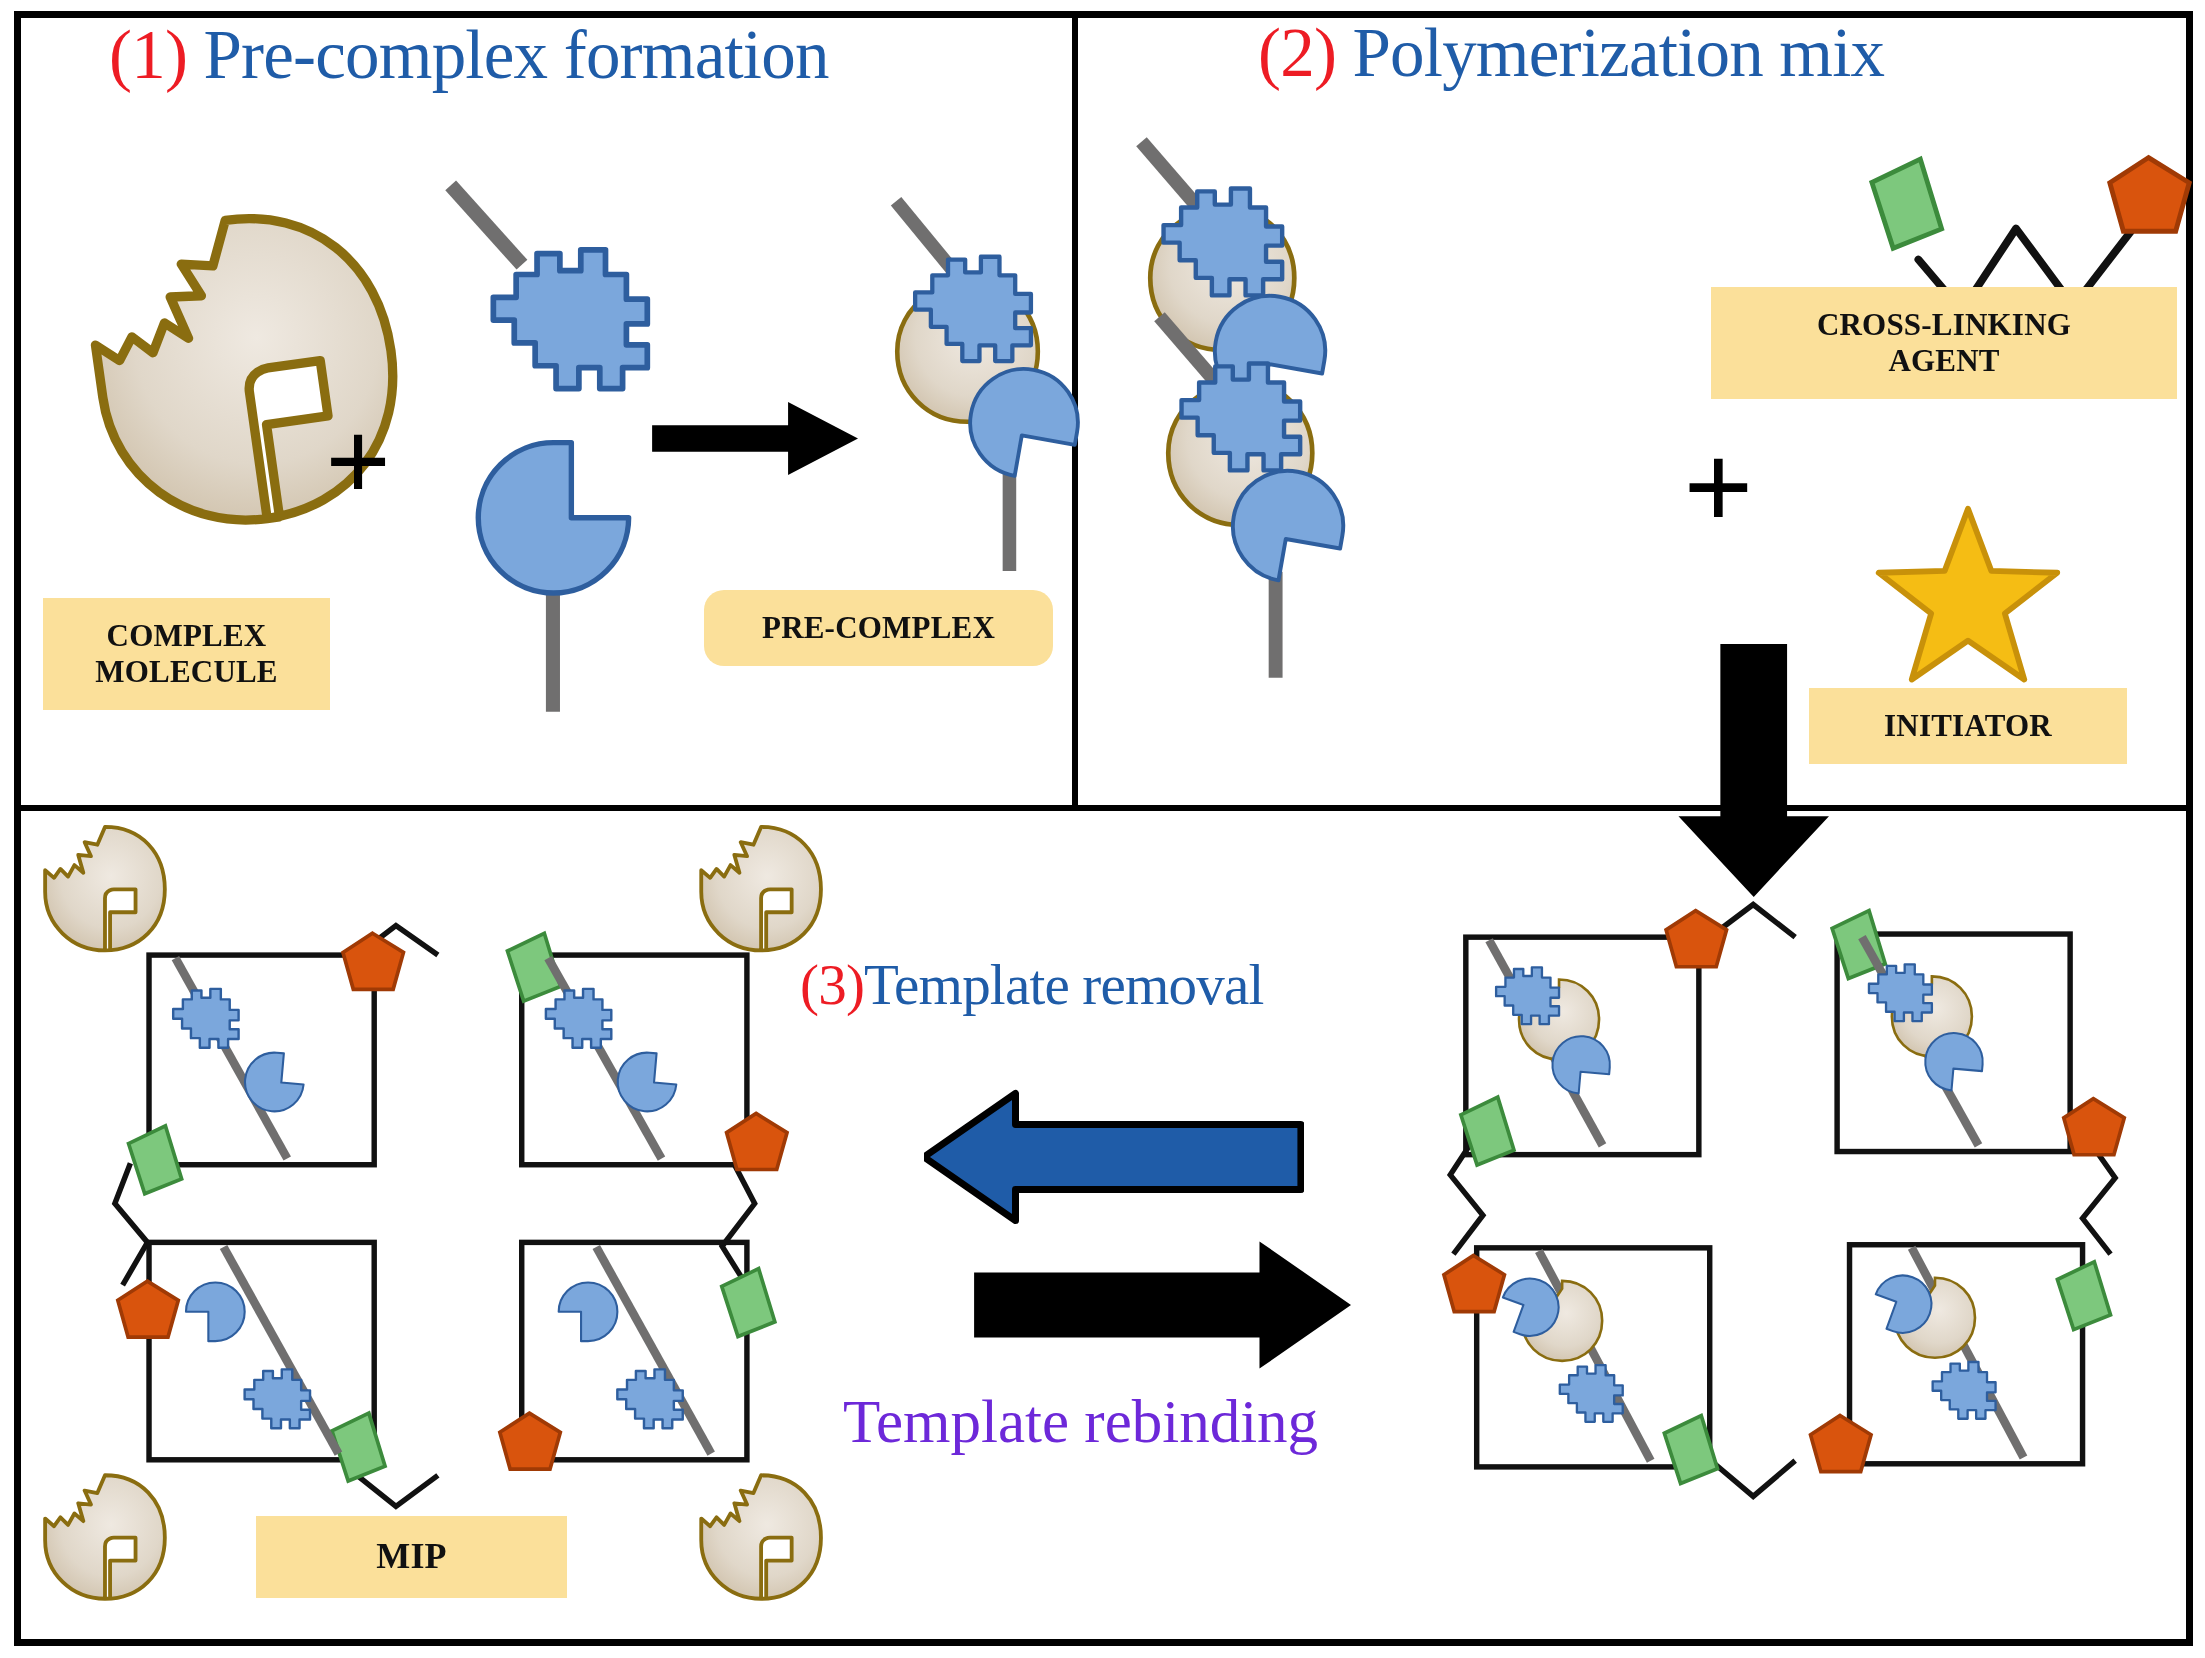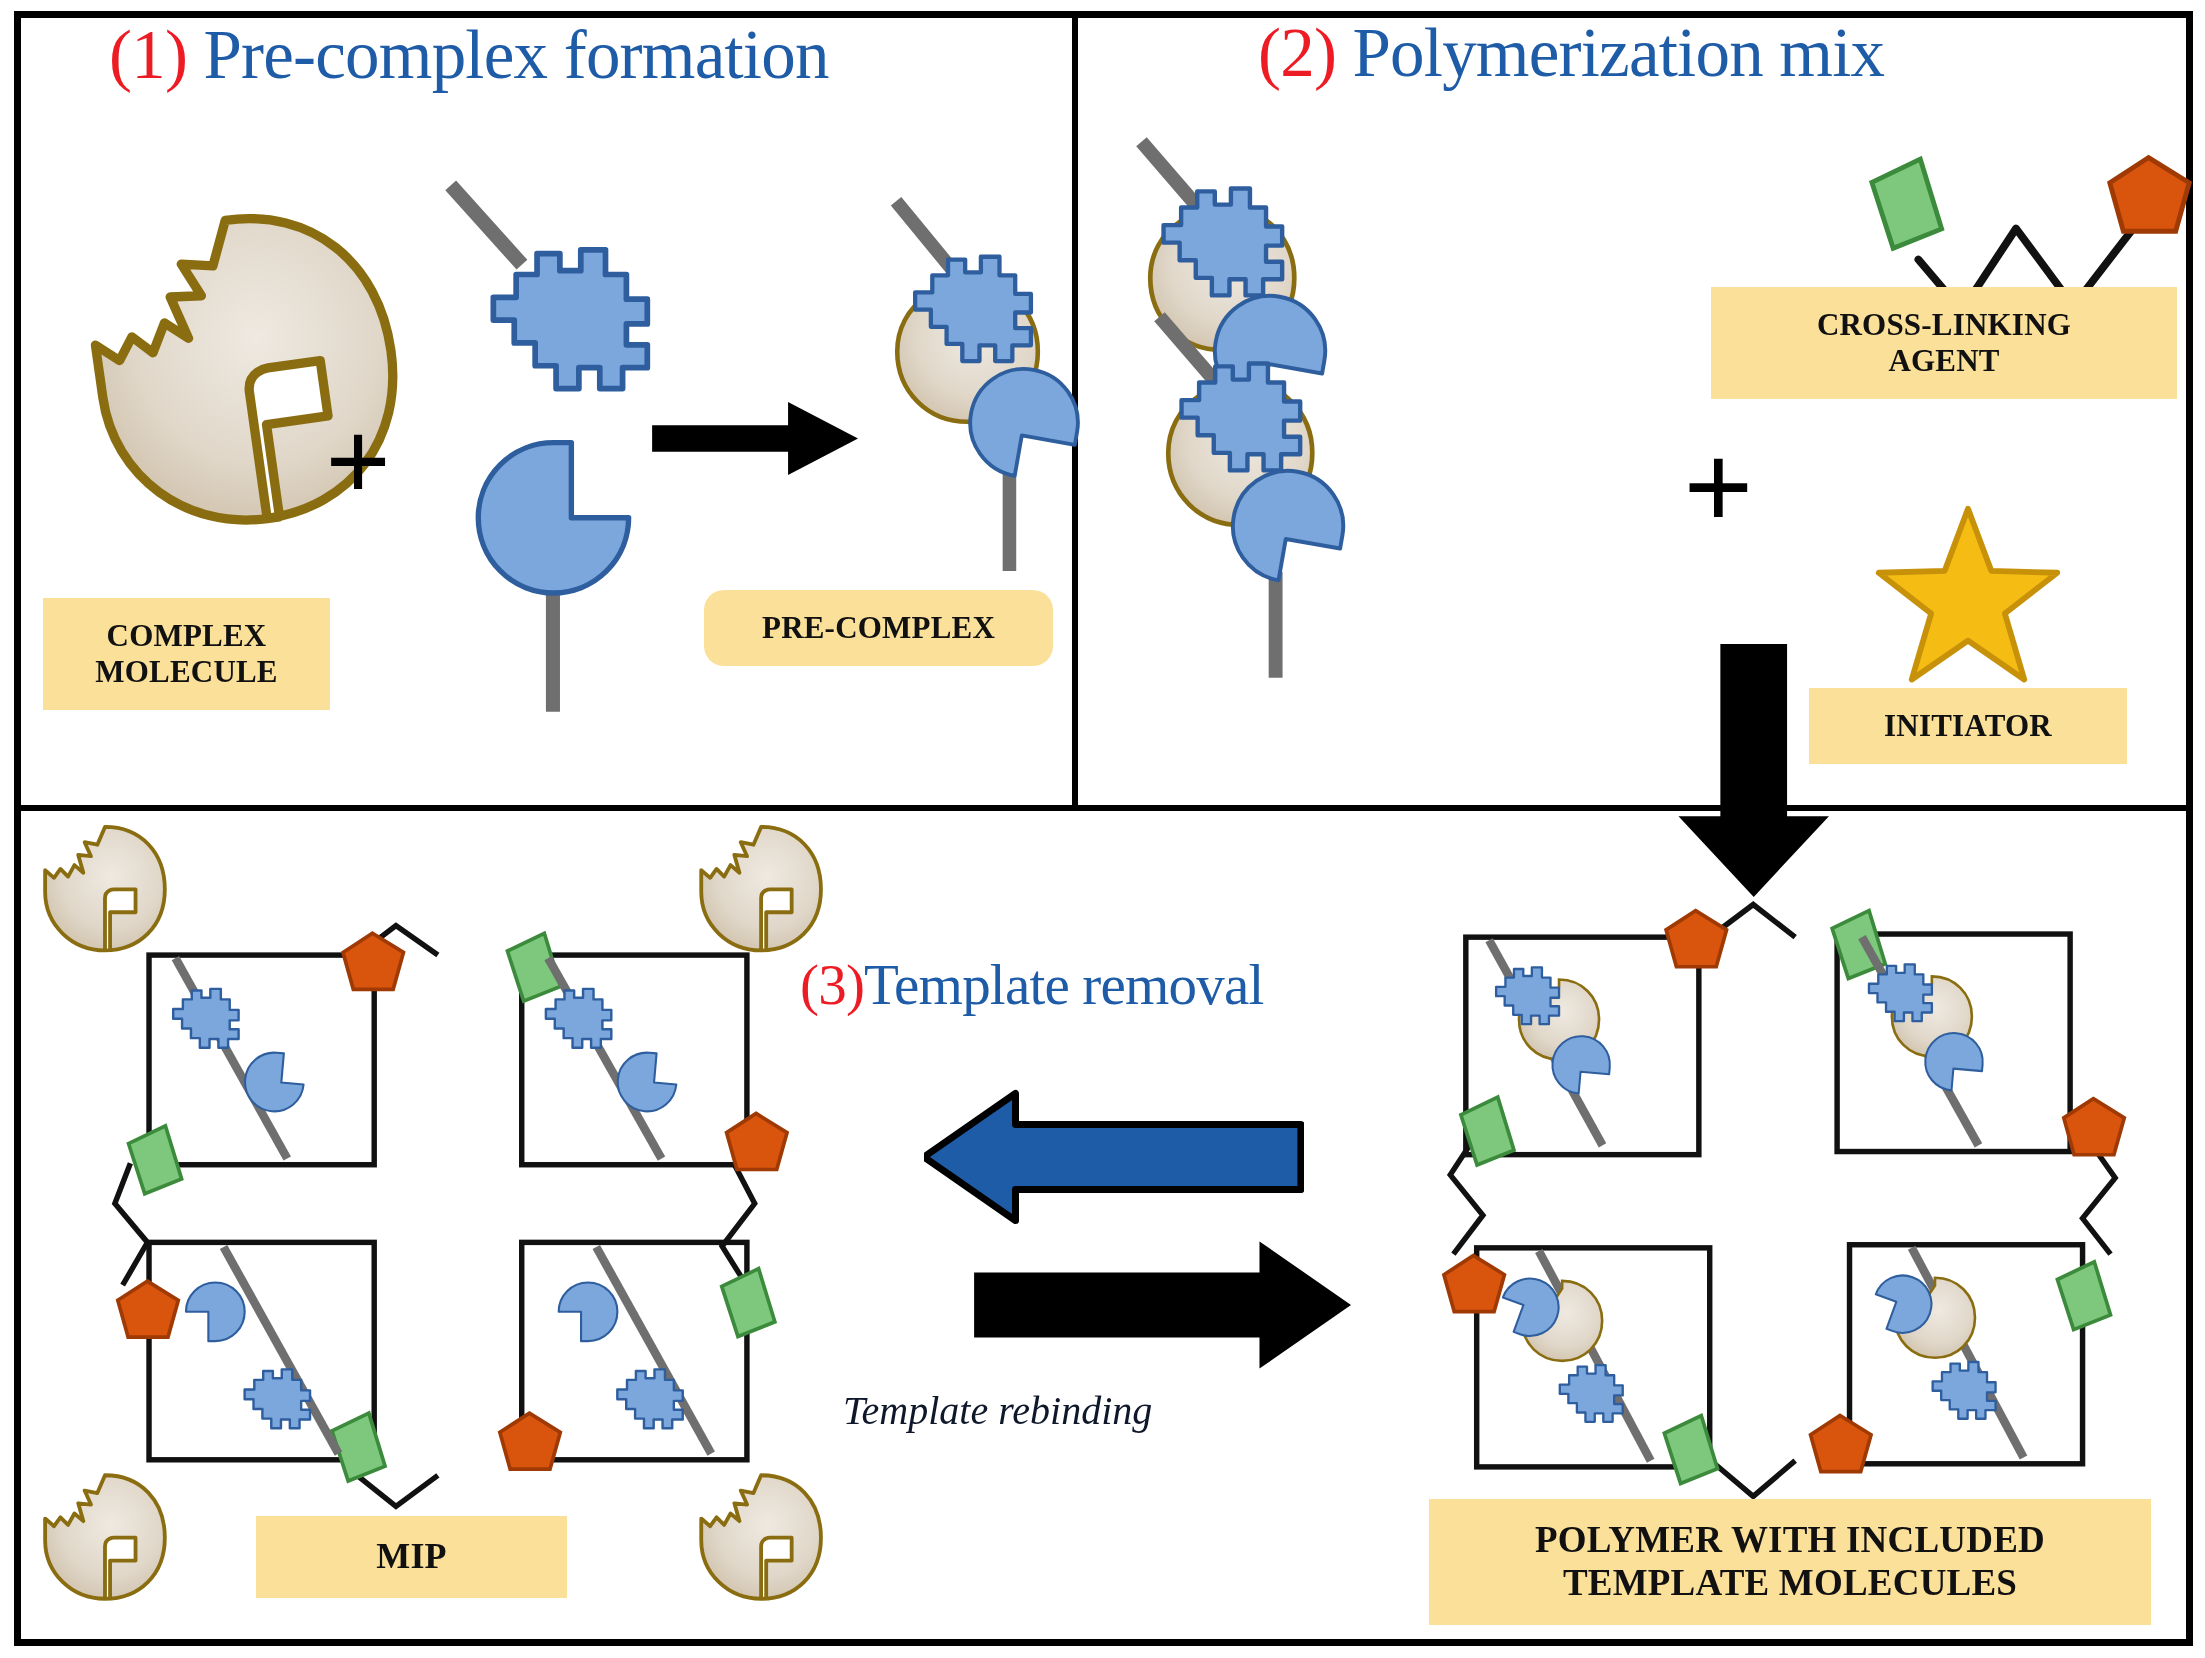--- a/index.html
+++ b/index.html
@@ -20,21 +20,21 @@
 
   
   .hl{position:absolute;background:#FBE09A;color:#111;font-weight:bold;text-align:center;
       font-size:31px;line-height:1.16;padding:20px 11px;box-sizing:border-box;letter-spacing:0.2px;}
 
   
   .plus{position:absolute;font-weight:bold;color:#000;line-height:1;}
 
   
   .svgbox{position:absolute;}
-  .lbl-static{position:absolute;color:#0f172a;font-size:40px;white-space:nowrap;font-style:italic;}
+  .lbl-static{position:absolute;color:#6d28d9;font-size:61px;white-space:nowrap;}
 </style>
 </head>
 <body>
 
 <div id="stage">
 
   <div class="frame"></div>
   <div class="vdiv"></div>
   <div class="hdiv"></div>
 
@@ -359,17 +359,15 @@
         <use href="#tplBlob"></use>
       </g>
     <g transform="translate(604,494) scale(0.44) rotate(200 92 92)">
         <use href="#pacMono"></use>
       </g>
     <g transform="translate(680,596) scale(0.50)">
         <use href="#crossMono"></use>
       </g>
   </svg>
 
-  <div class="hl" style="left:1429px;top:1499px;width:722px;white-space:pre-line;font-size:37px;">POLYMER WITH INCLUDED
-TEMPLATE MOLECULES</div>
 
 </div>
 
 
 </body></html>

